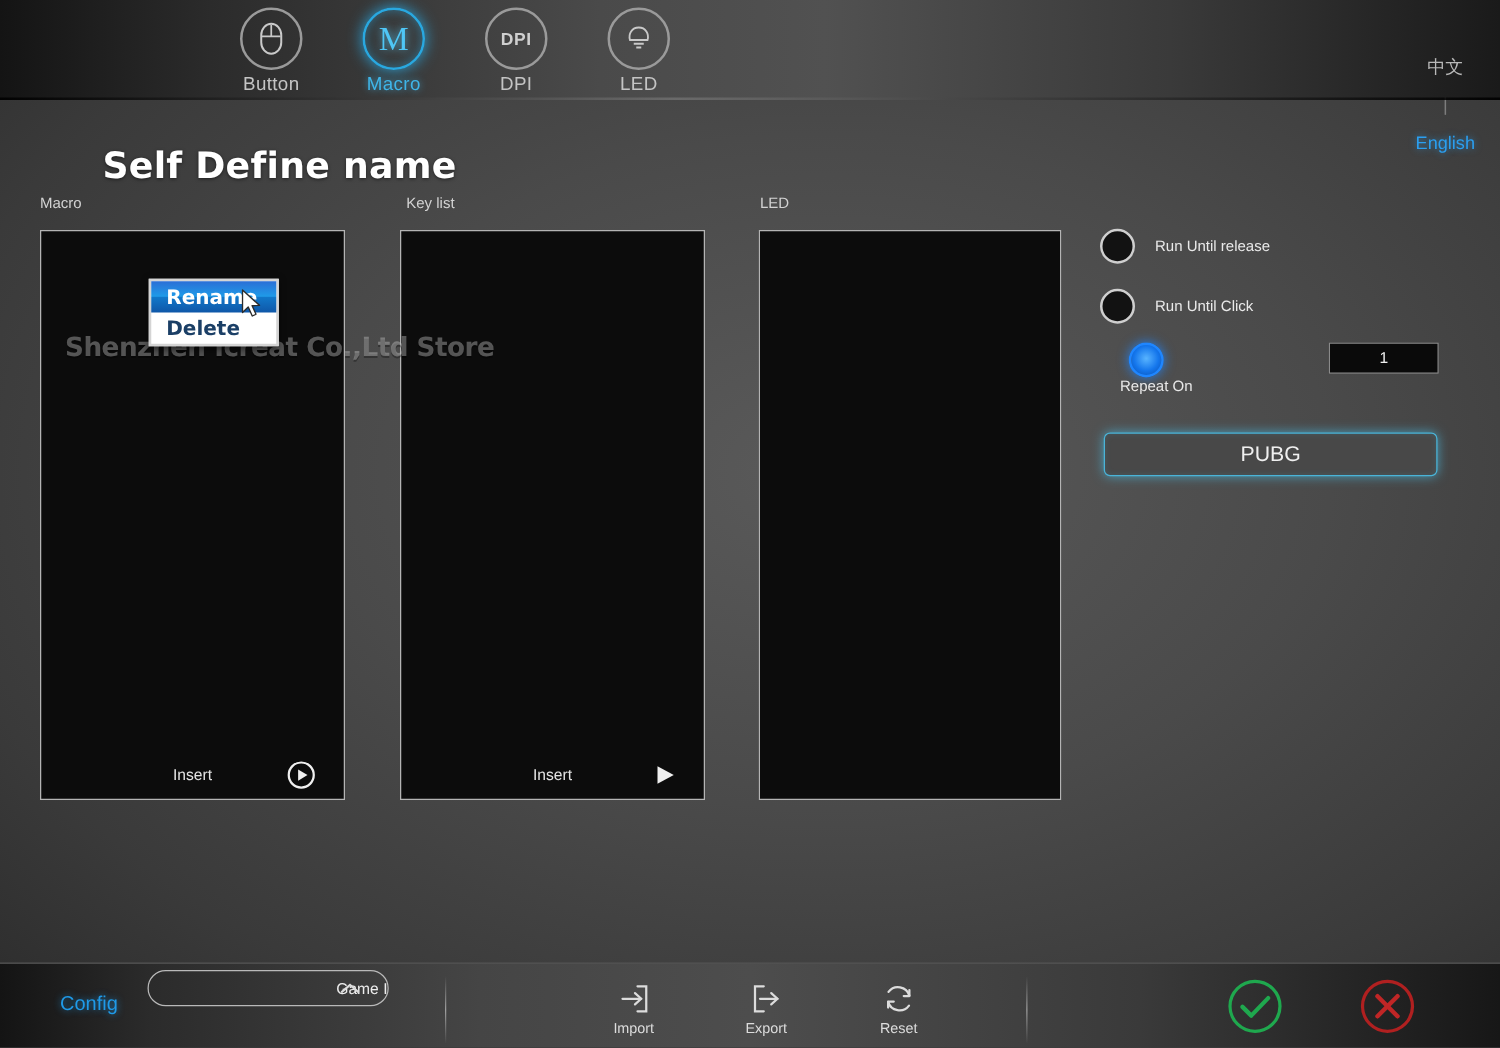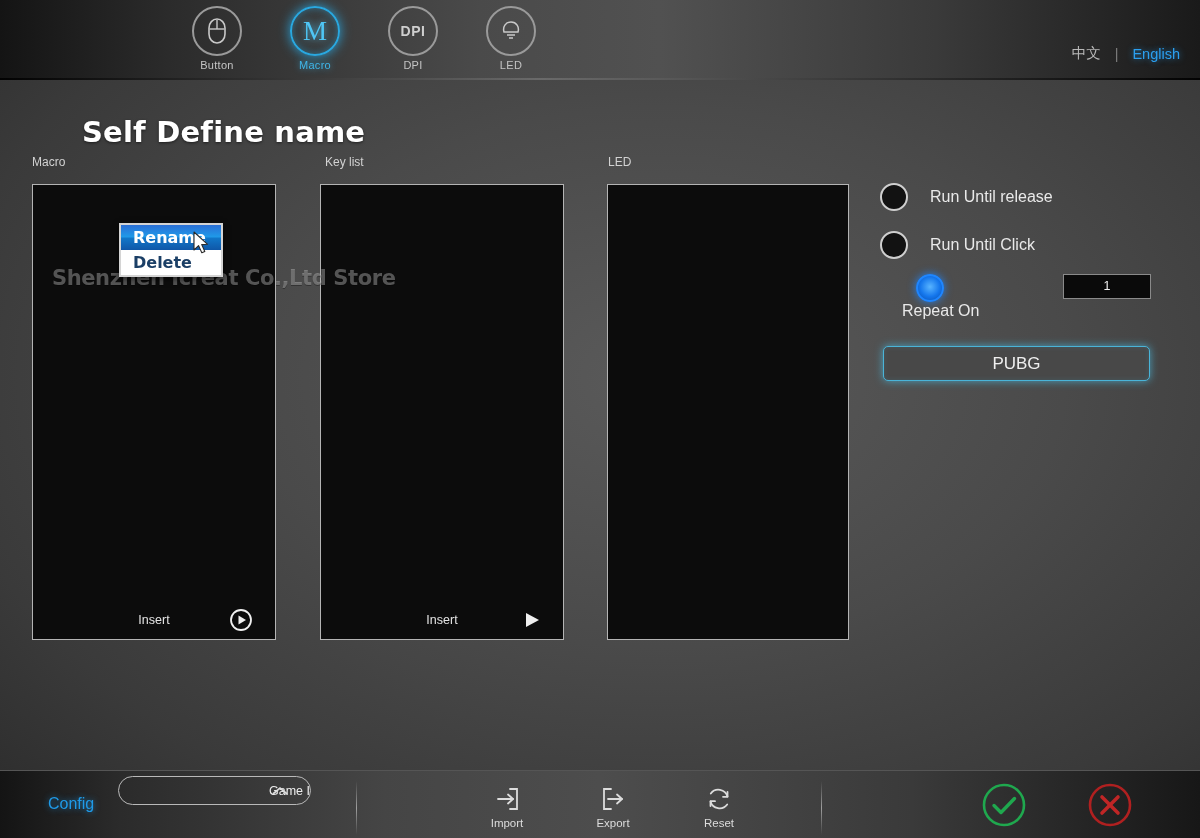--- a/index.html
+++ b/index.html
@@ -94,21 +94,21 @@
     width: 50px; height: 50px;
     border-radius: 50%;
     border: 2px solid #9a9a9a;
     margin: 4px auto 3px;
     display: flex;
     align-items: center;
     justify-content: center;
     color: #c9c9c9;
   }
   .nav-label {
-    font-size: 11px;
+    font-size: 15px;
     color: #c4c4c4;
     letter-spacing: .3px;
   }
   .nav-item.active .nav-circle {
     border-color: #29a8e0;
     box-shadow: 0 0 12px rgba(41,168,224,.95), inset 0 0 9px rgba(41,168,224,.5);
     color: #3fc0f0;
   }
   .nav-item.active .nav-label {
     color: #3fb5e8;
@@ -129,20 +129,21 @@
     color: #cfcfcf;
   }
 
   .lang {
     position: absolute;
     right: 20px; top: 44px;
     display: flex;
     align-items: center;
     gap: 14px;
     font-size: 14.5px;
+    flex-direction: column;
   }
   .lang-cn { color: #b9b9b9; cursor: pointer; }
   .lang-sep { color: #7d7d7d; }
   .lang-en {
     color: #2b9ff0;
     cursor: pointer;
     text-shadow: 0 0 6px rgba(43,159,240,.7);
   }
 
   
@@ -281,22 +282,22 @@
     border: 2px solid #cfcfcf;
     background: #121212;
     flex: 0 0 auto;
   }
   .radio-dot.on {
     border-color: #1f86ff;
     background: radial-gradient(circle at 50% 45%, #58b4ff 0%, #1476ec 55%, #0a4fae 100%);
     box-shadow: 0 0 9px rgba(31,134,255,.9);
   }
   .radio-label {
-    margin-left: 22px;
-    font-size: 16px;
+    margin-left: 16px;
+    font-size: 12px;
     color: #e9e9e9;
     white-space: nowrap;
   }
 
   .repeat-input {
     position: absolute;
     left: 1063px; top: 274px;
     width: 88px; height: 25px;
     background: #0a0a0a;
     border: 1px solid #8a8a8a;

